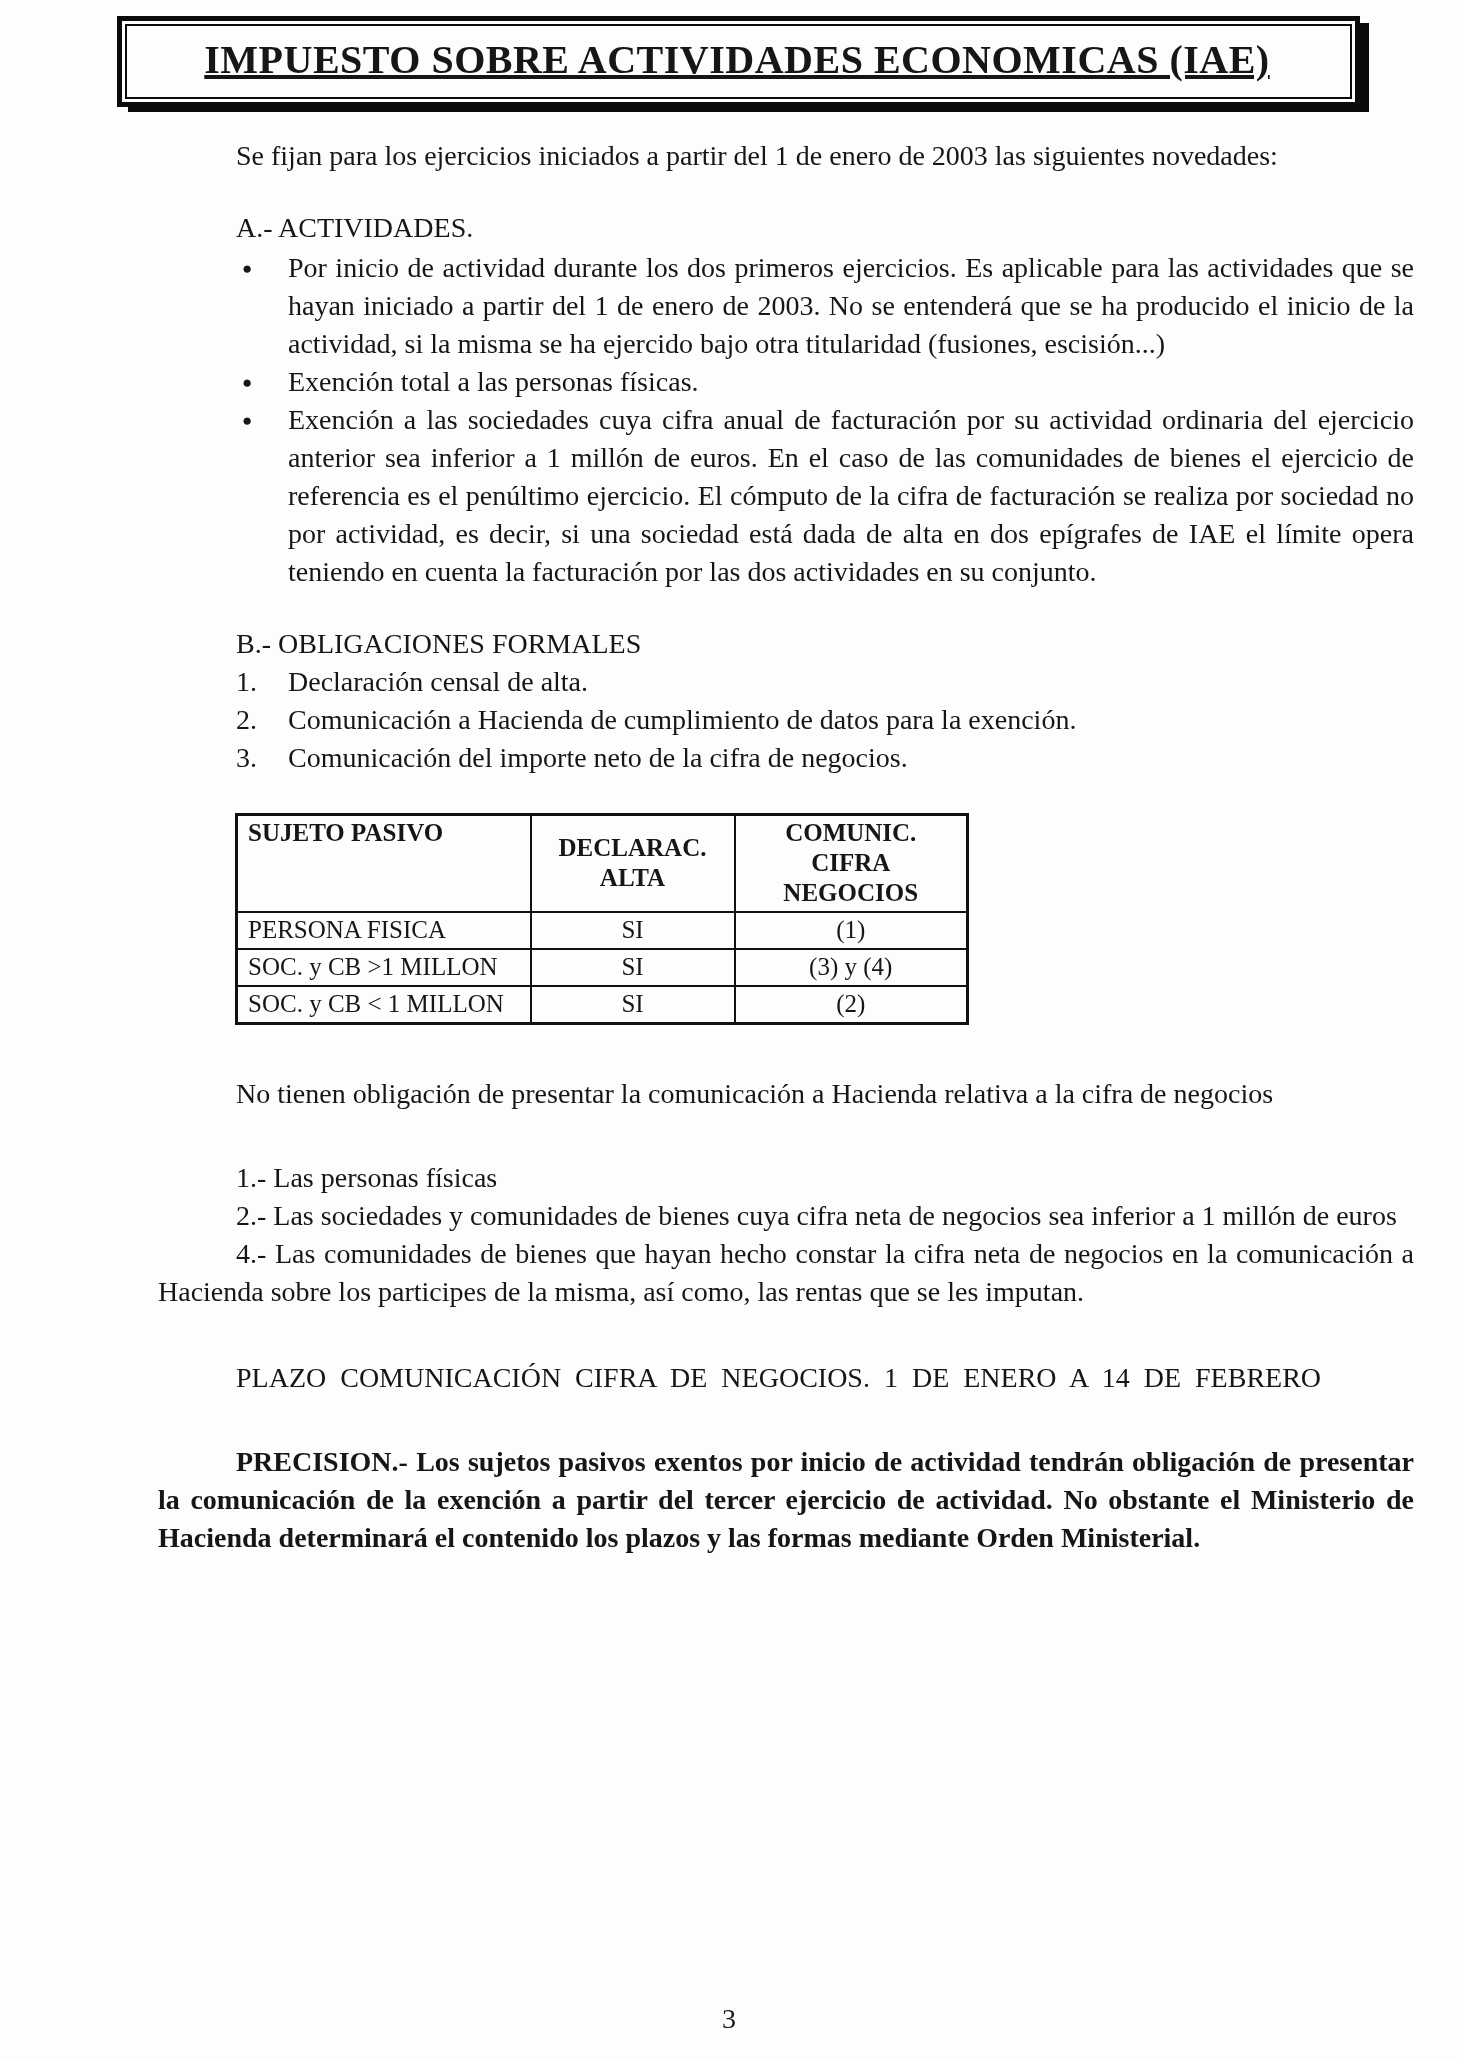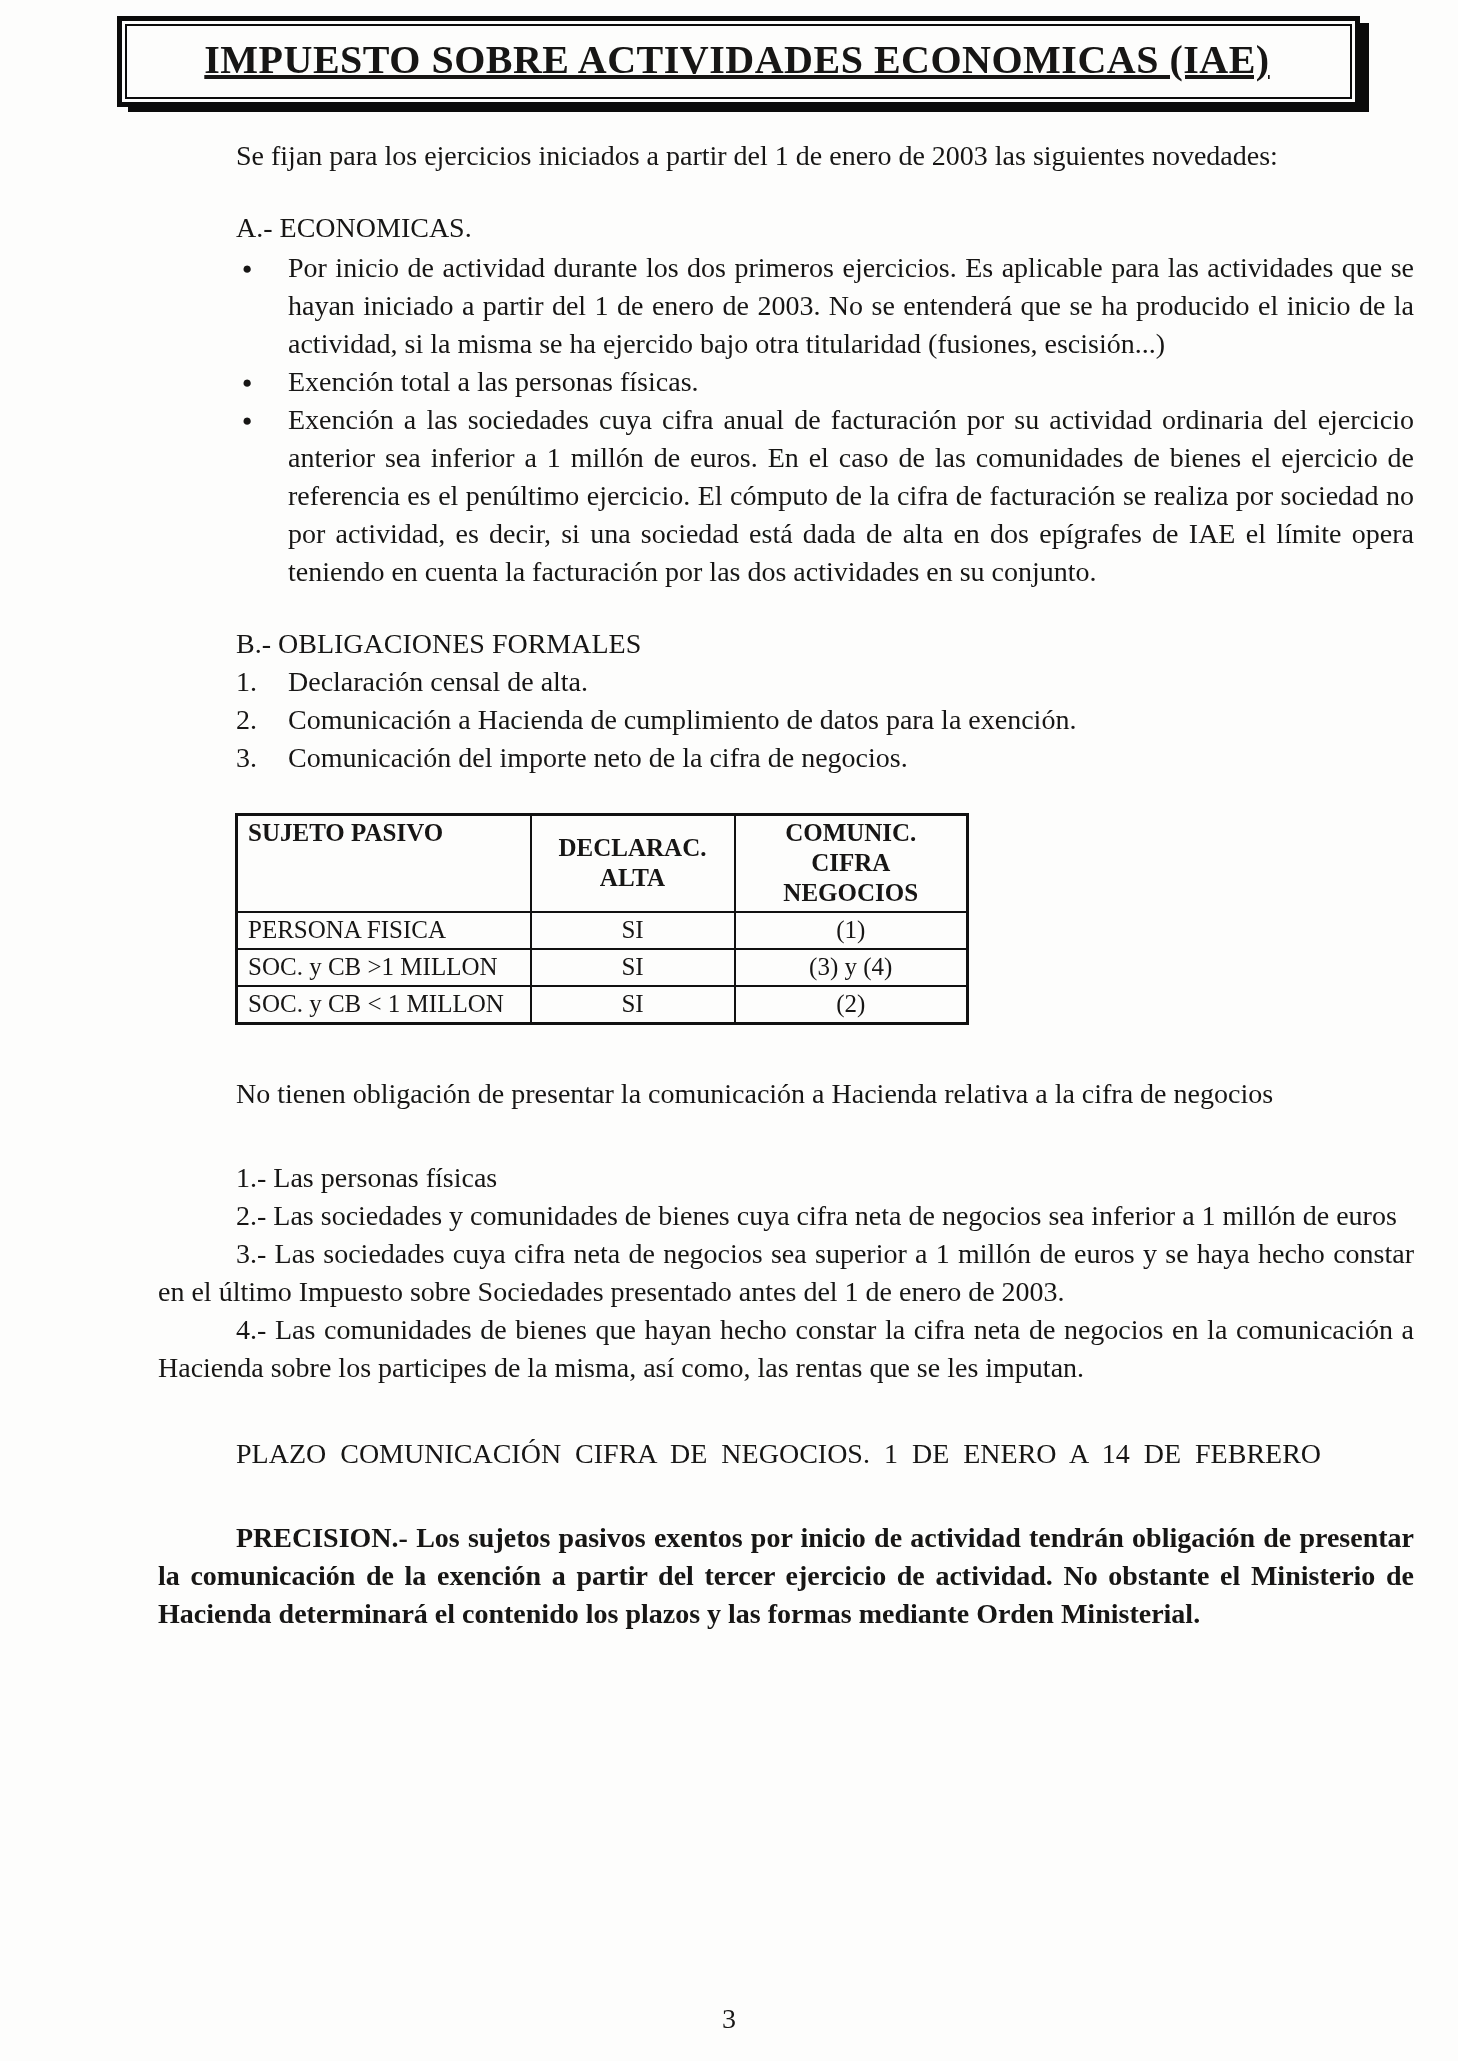--- a/index.html
+++ b/index.html
@@ -99,21 +99,21 @@
   <div class="title-box">
     <div class="title-box-inner">
       <span class="doc-title">IMPUESTO SOBRE ACTIVIDADES ECONOMICAS (IAE)</span>
     </div>
   </div>
 
   <div class="content">
 
     <p class="para first-indent intro">Se fijan para los ejercicios iniciados a partir del 1 de enero de 2003 las siguientes novedades:</p>
 
-    <div class="section-head">A.- ECONOMICAS.</div>
+    <div class="section-head">A.- ACTIVIDADES.</div>
 
     <ul class="bullets">
       <li>Por inicio de actividad durante los dos primeros ejercicios. Es aplicable para las actividades que se hayan iniciado a partir del 1 de enero de 2003. No se entenderá que se ha producido el inicio de la actividad, si la misma se ha ejercido bajo otra titularidad (fusiones, escisión...)</li>
       <li>Exención total a las personas físicas.</li>
       <li>Exención a las sociedades cuya cifra anual de facturación por su actividad ordinaria del ejercicio anterior sea inferior a 1 millón de euros. En el caso de las comunidades de bienes el ejercicio de referencia es el penúltimo ejercicio. El cómputo de la cifra de facturación se realiza por sociedad no por actividad, es decir, si una sociedad está dada de alta en dos epígrafes de IAE el límite opera teniendo en cuenta la facturación por las dos actividades en su conjunto.</li>
     </ul>
 
     <div class="section-head">B.- OBLIGACIONES FORMALES</div>
 
     <div class="b-item">
@@ -162,21 +162,20 @@
           <td class="c3">(2)</td>
         </tr>
       </tbody>
     </table>
 
     <p class="para first-indent no-oblig">No tienen obligación de presentar la comunicación a Hacienda relativa a la cifra de negocios</p>
 
     <div class="exempt-list">
       <p class="para first-indent">1.- Las personas físicas</p>
       <p class="para first-indent">2.- Las sociedades y comunidades de bienes cuya cifra neta de negocios sea inferior a 1 millón de euros</p>
-      <p class="para first-indent">3.- Las sociedades cuya cifra neta de negocios sea superior a 1 millón de euros y se haya hecho constar en el último Impuesto sobre Sociedades presentado antes del 1 de enero de 2003.</p>
       <p class="para first-indent">4.- Las comunidades de bienes que hayan hecho constar la cifra neta de negocios en la comunicación a Hacienda sobre los participes de la misma, así como, las rentas que se les imputan.</p>
     </div>
 
     <p class="para first-indent plazo">PLAZO COMUNICACIÓN CIFRA DE NEGOCIOS. 1 DE ENERO A 14 DE FEBRERO</p>
 
     <p class="para first-indent precision">PRECISION.- Los sujetos pasivos exentos por inicio de actividad tendrán obligación de presentar la comunicación de la exención a partir del tercer ejercicio de actividad. No obstante el Ministerio de Hacienda determinará el contenido los plazos y las formas mediante Orden Ministerial.</p>
 
   </div>
 
   <div class="page-number">3</div>

